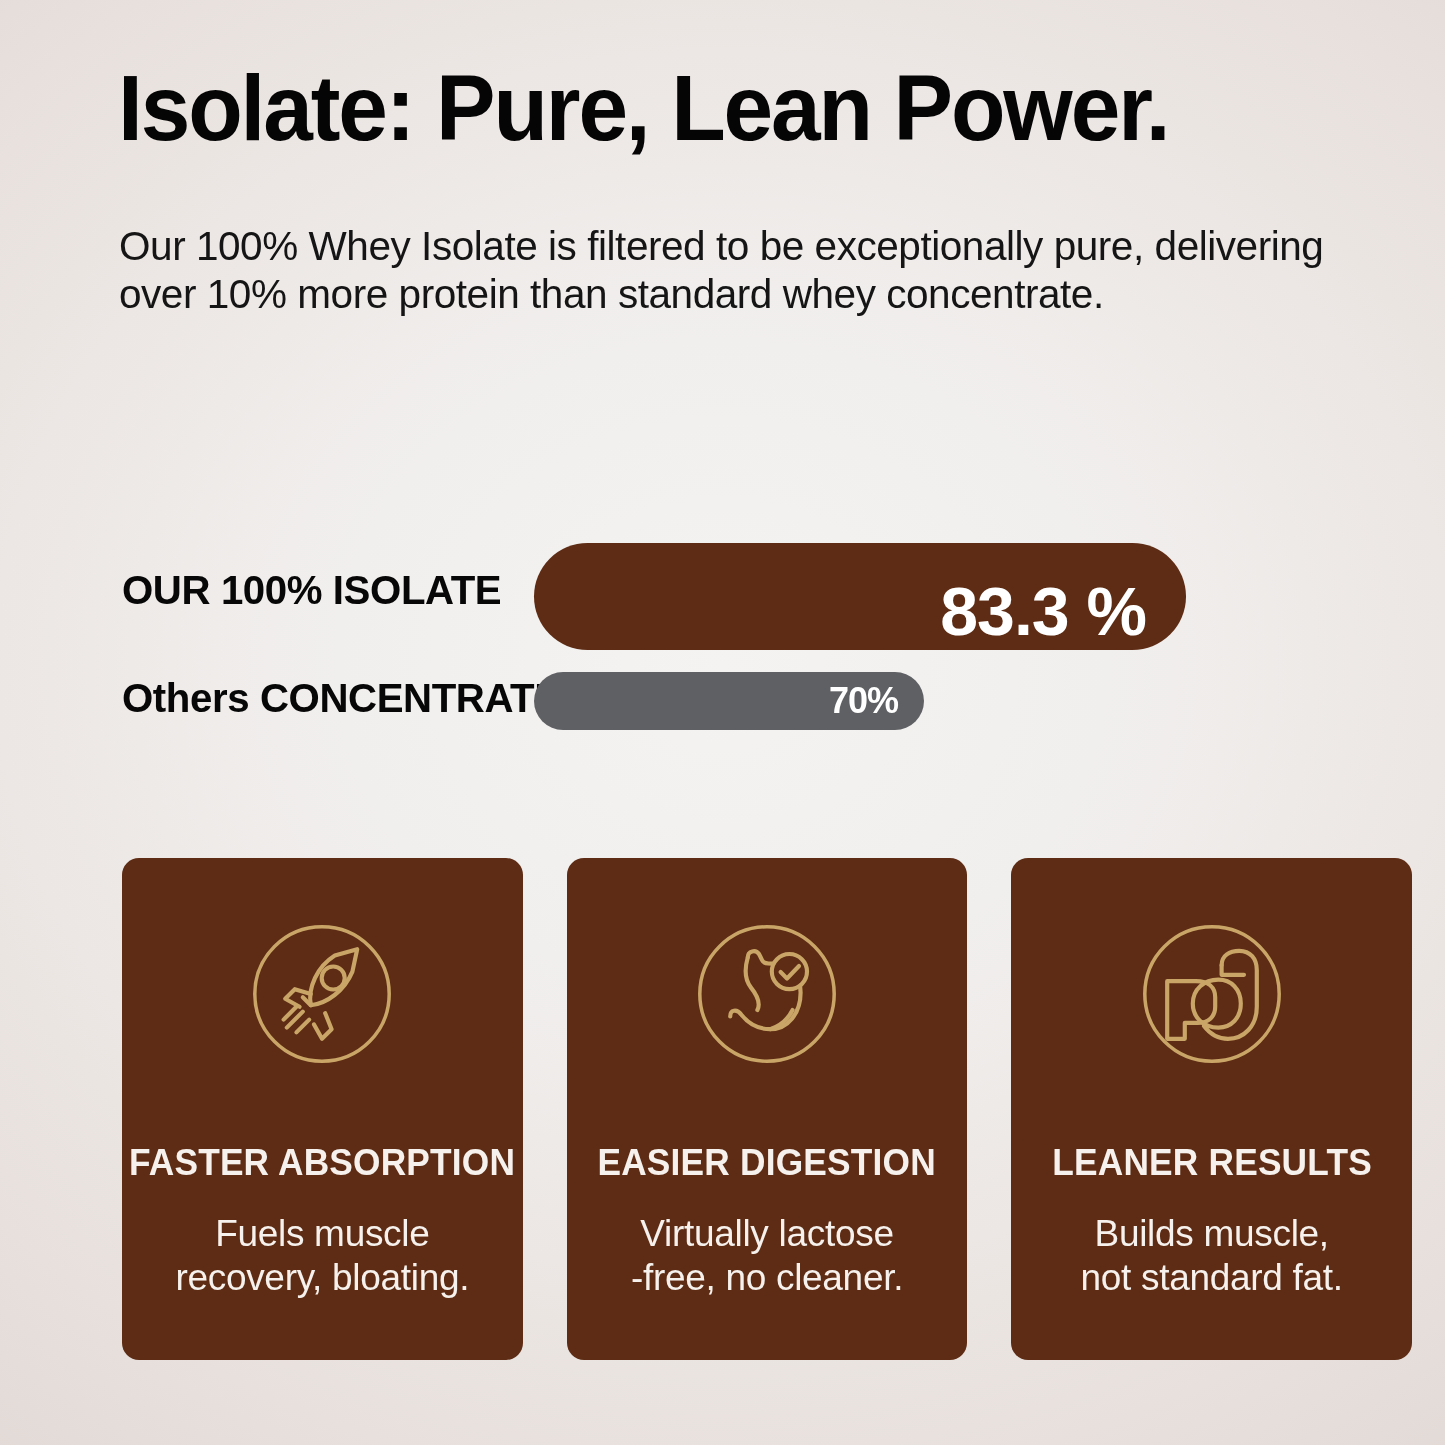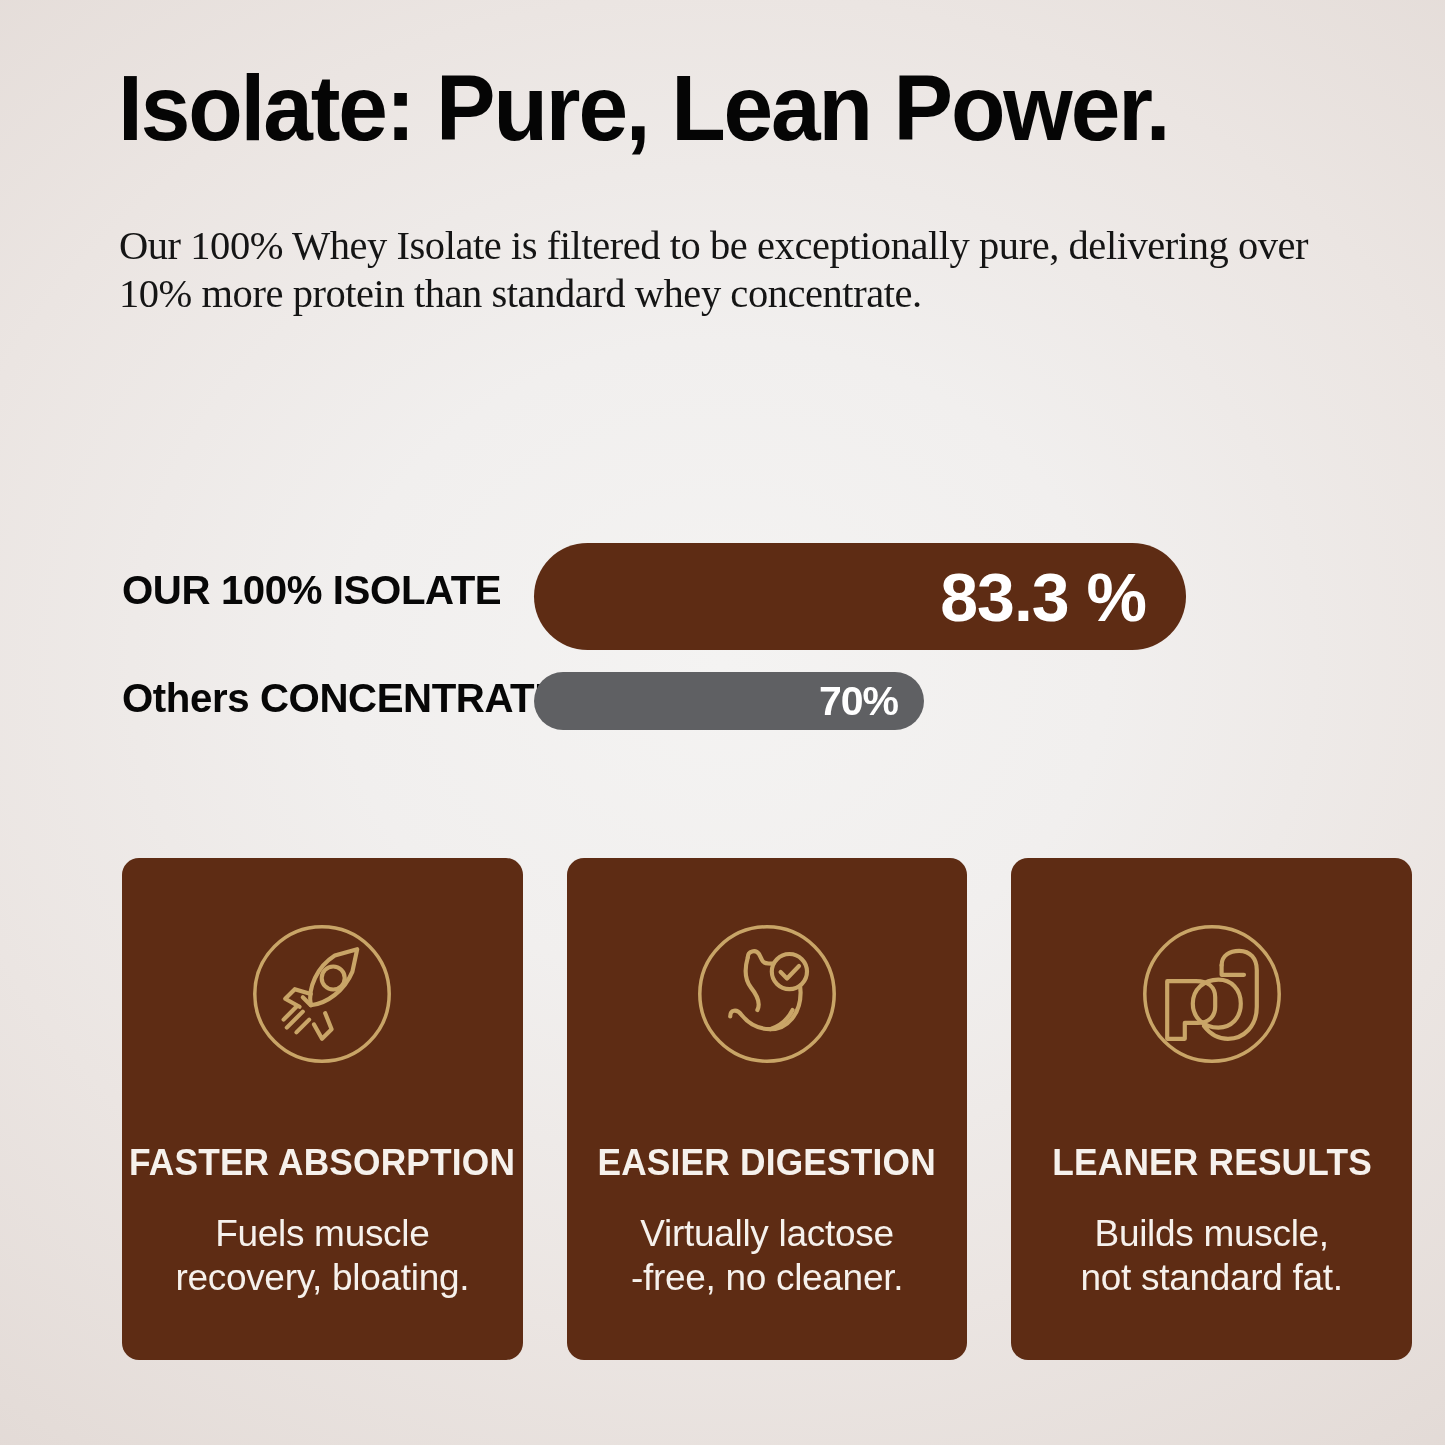--- a/index.html
+++ b/index.html
@@ -48,21 +48,21 @@
     transform-origin: left center;
   }
 
   
   .body-copy {
     position: absolute;
     left: 75px;
     top: 222px;
     width: 1250px;
     margin: 0;
-    font-family: Liberation Serif, serif;
+    font-family: Liberation Sans, sans-serif;
     font-size: 40.5px;
     line-height: 48px;
     letter-spacing: -0.45px;
     color: #151515;
   }
   .body-copy .para { margin: 0; }
   .body-copy .para + .para { margin-top: 0px; }
 
   
   .bars {
@@ -112,35 +112,36 @@
     border-radius: 999px;
     display: flex;
     align-items: center;
     justify-content: flex-end;
     box-sizing: border-box;
   }
   .bar-row.primary .bar-fill {
     width: 652px;
     background: #5e2c14;
     padding-right: 40px;
+    align-items: flex-end;
   }
   .bar-row.secondary .bar-fill {
     width: 390px;
     background: #5f6063;
     padding-right: 26px;
   }
   .bar-value {
     font-family: "Liberation Sans", sans-serif;
     font-weight: bold;
     color: #ffffff;
     letter-spacing: -1px;
     white-space: nowrap;
   }
   .bar-row.primary .bar-value { font-size: 68px; }
-  .bar-row.secondary .bar-value { font-size: 41px; }
+  .bar-row.secondary .bar-value { font-size: 36px; }
 
   
   .cards {
     position: absolute;
     left: 78px;
     top: 858px;
     width: 1290px;
     height: 502px;
     display: flex;
     gap: 44px;

